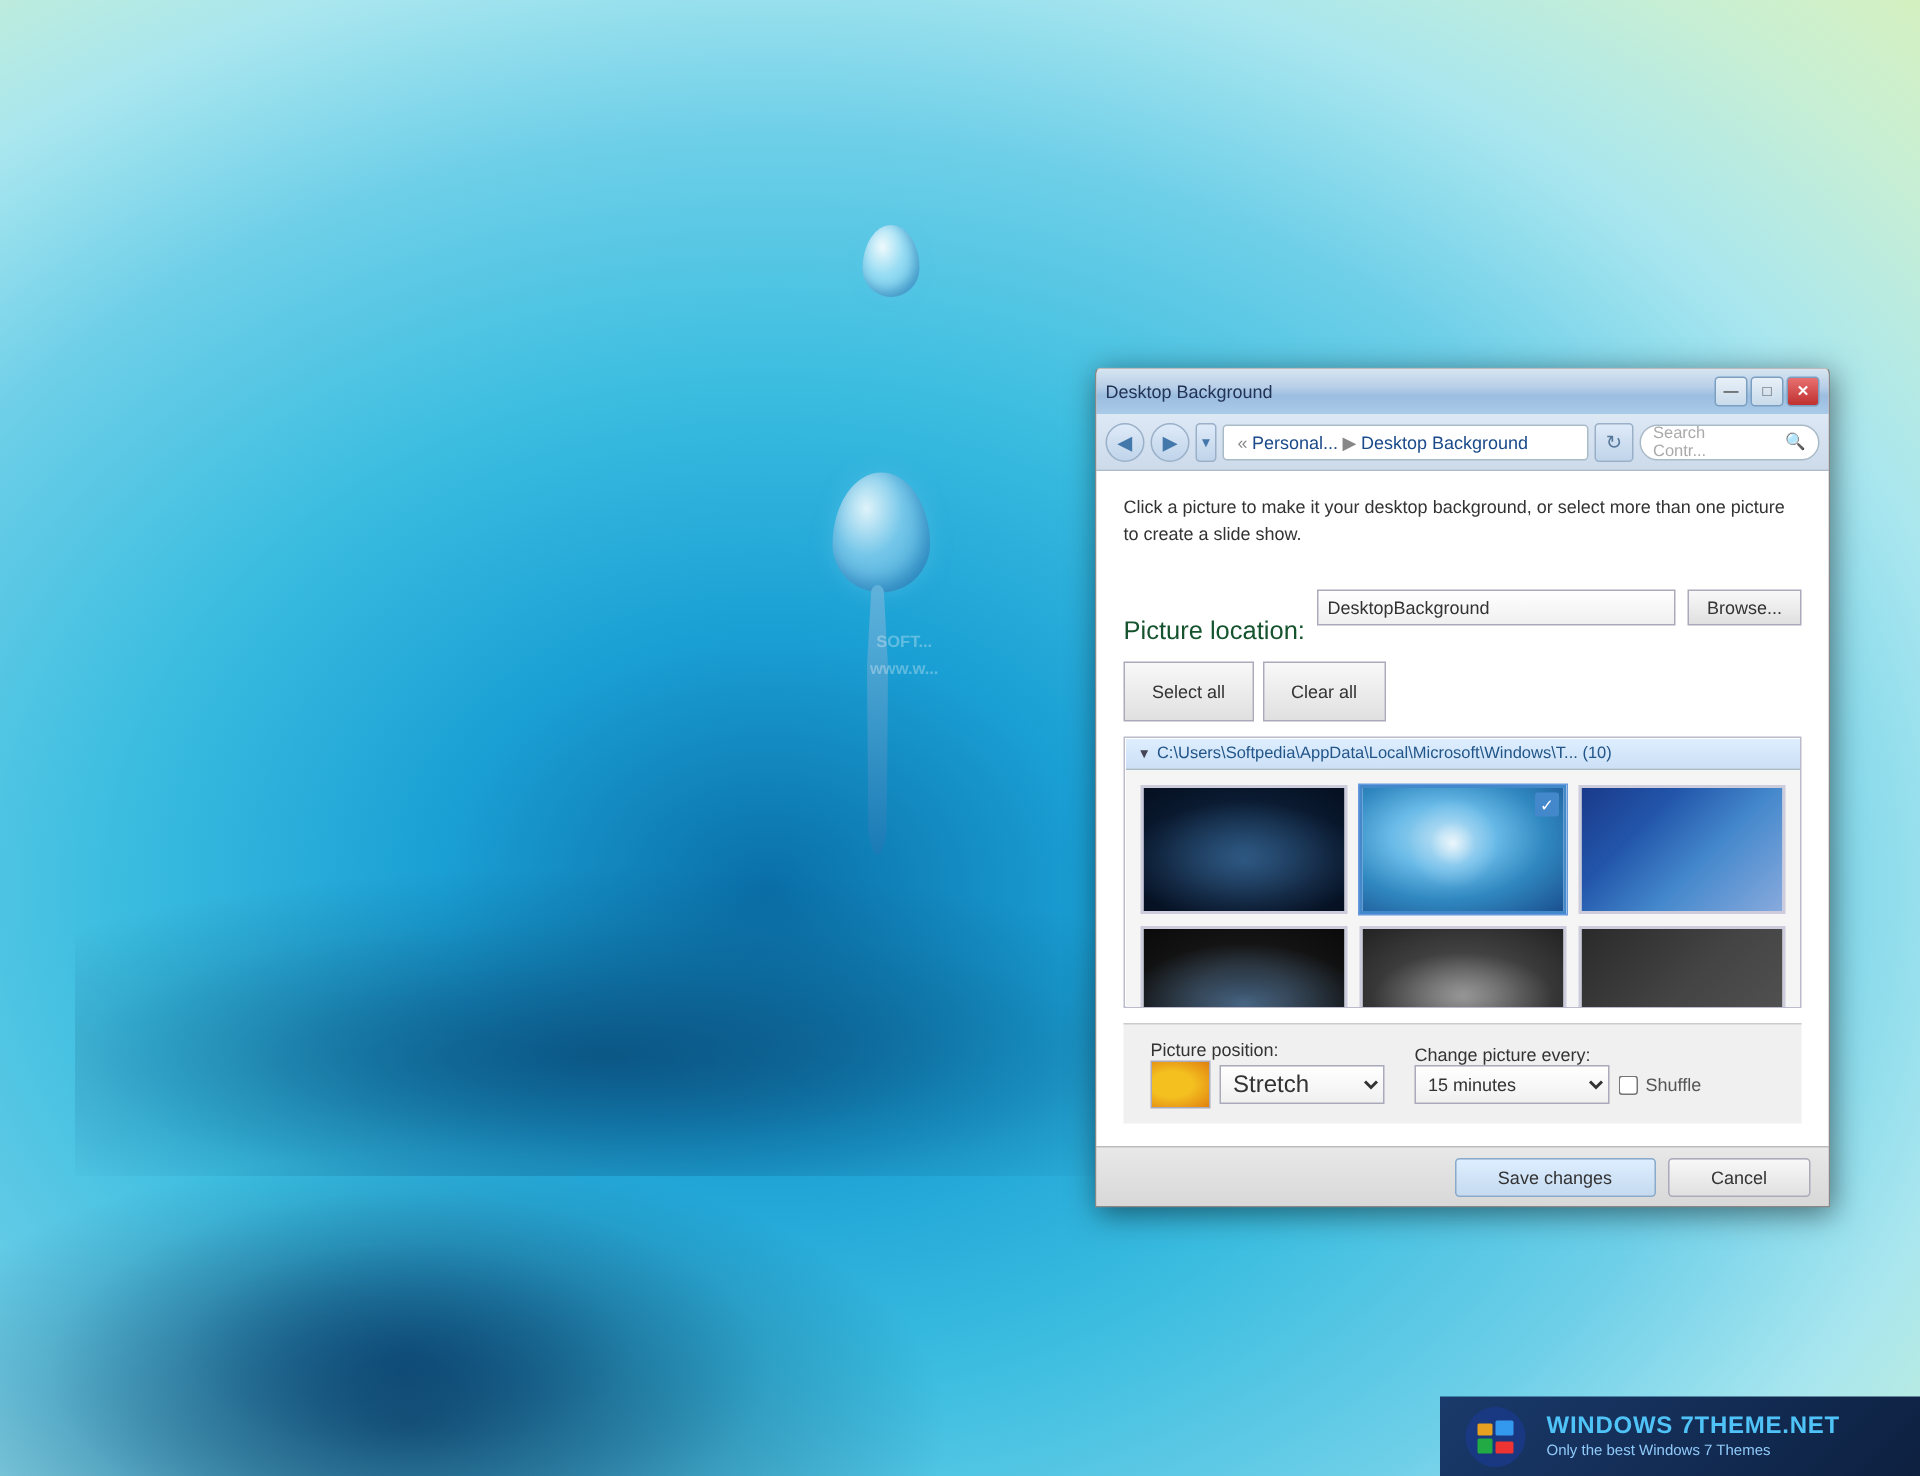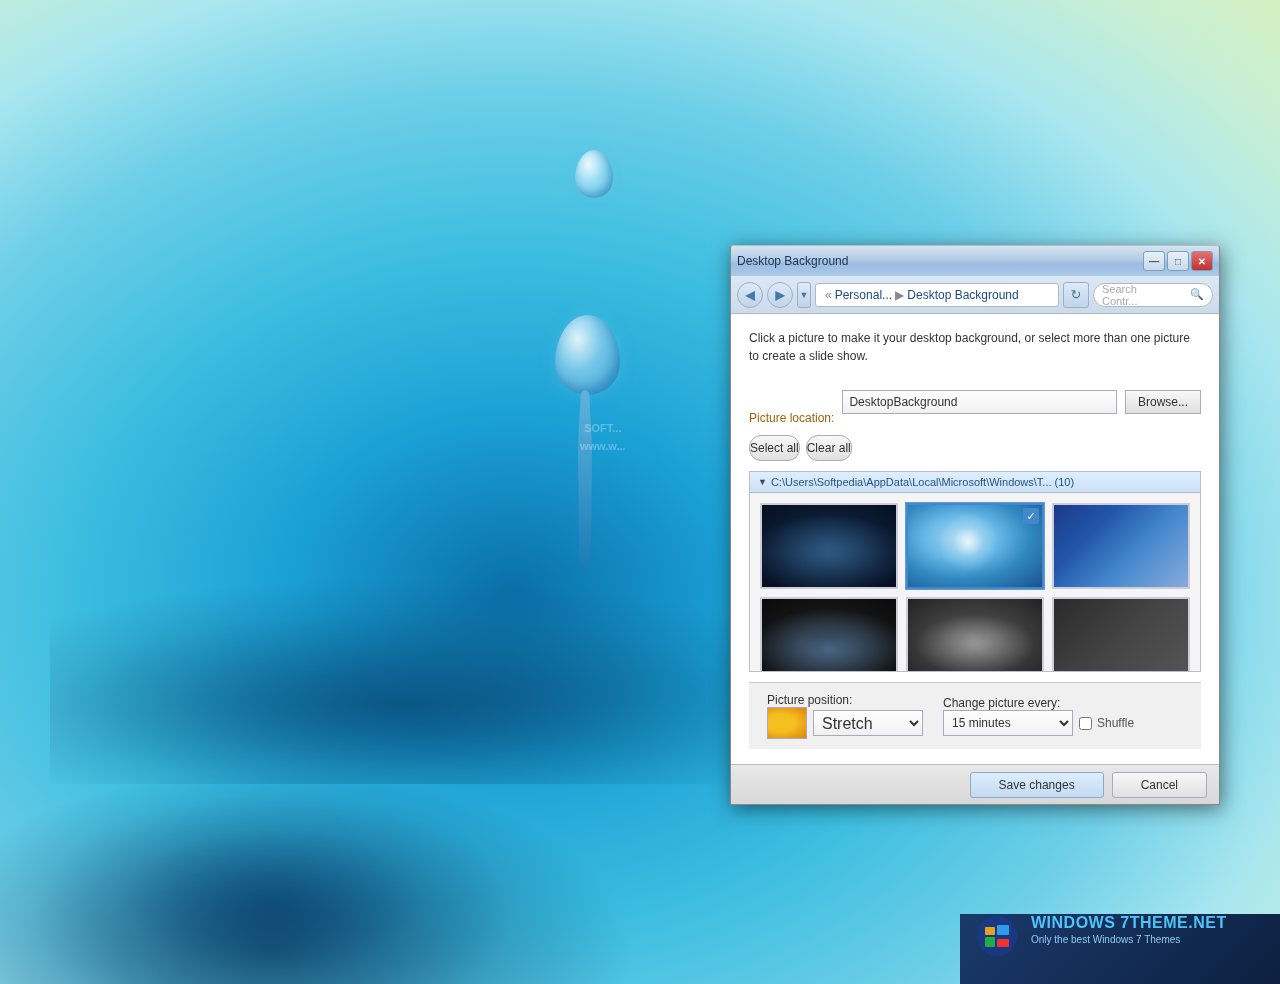--- a/index.html
+++ b/index.html
@@ -91,23 +91,24 @@
       border-radius: 50% 50% 50% 50% / 20% 20% 40% 40%;
       clip-path: polygon(30% 0%, 70% 0%, 85% 30%, 80% 100%, 20% 100%, 15% 30%);
     }
 
     
     .win7-branding {
       position: absolute;
       bottom: 0;
       right: 0;
       width: 320px;
-      height: 70px;
+      height: 53px;
       background: linear-gradient(135deg, #1a3a6b 0%, #0d2040 100%);
       display: flex;
+      align-items: center;
       padding: 0 15px;
       gap: 12px;
     }
 
     .win7-logo {
       width: 44px;
       height: 44px;
       flex-shrink: 0;
     }
 
@@ -296,22 +297,22 @@
     }
 
     .picture-location-row {
       display: flex;
       align-items: center;
       gap: 8px;
       margin-top: 4px;
     }
 
     .picture-location-label {
-      font-size: 12px;
-      color: #a16207;
+      font-size: 17px;
+      color: #14532d;
       white-space: nowrap;
       margin-top: 32px;
     }
 
     .picture-location-select {
       flex: 1;
       height: 24px;
       border: 1px solid #aab;
       background: linear-gradient(to bottom, #ffffff, #f0f0f0);
       font-size: 12px;
@@ -351,28 +352,28 @@
       white-space: nowrap;
       color: #333;
     }
 
     .select-clear-row {
       display: flex;
       gap: 6px;
     }
 
     .sel-btn {
-      height: 26px;
-      padding: 0 0;
+      height: 40px;
+      padding: 0 18px;
       border: 1px solid #aab;
       background: linear-gradient(to bottom, #f8f8f8, #e0e0e0);
       font-size: 12px;
       cursor: pointer;
       color: #333;
-      border-radius: 12px;
+      border-radius: 0;
     }
 
     
     .images-container {
       flex: 1;
       border: 1px solid #bbc;
       overflow-y: auto;
       background: #f5f5f5;
       position: relative;
     }

